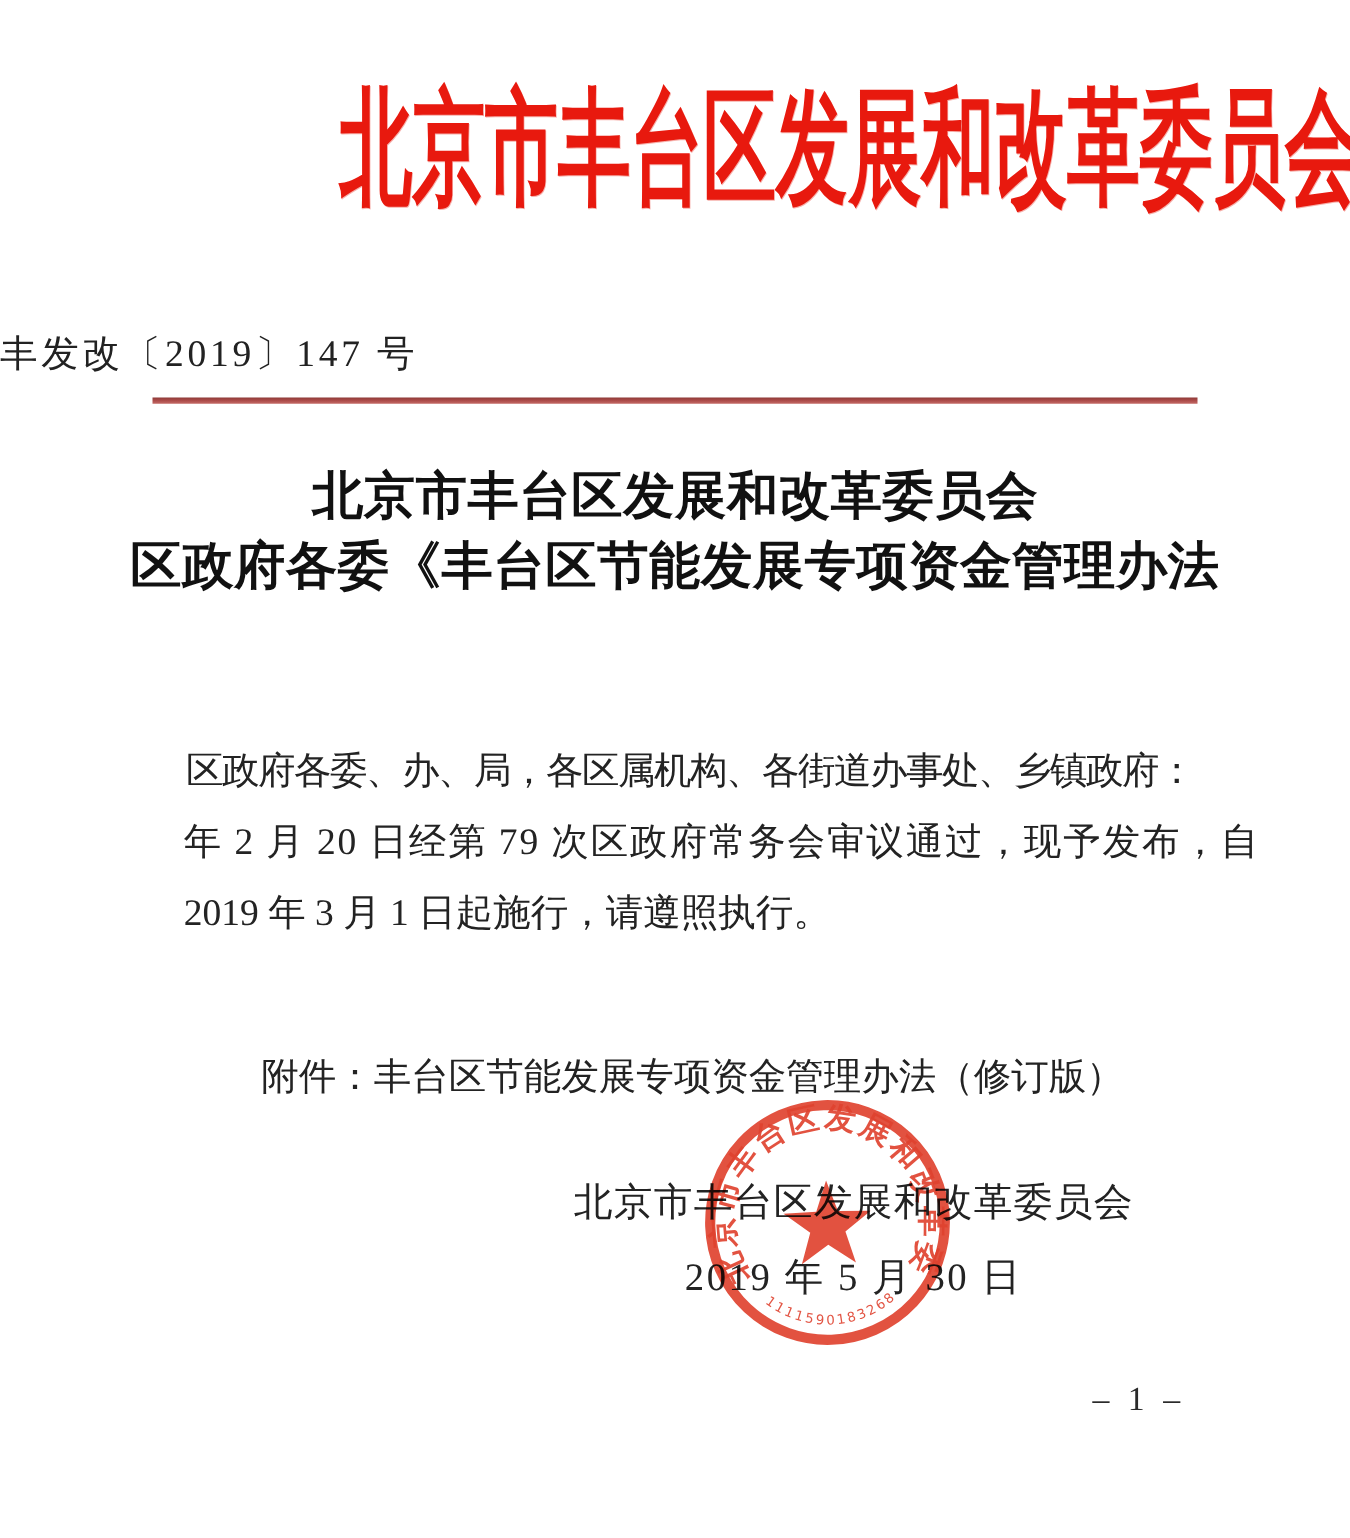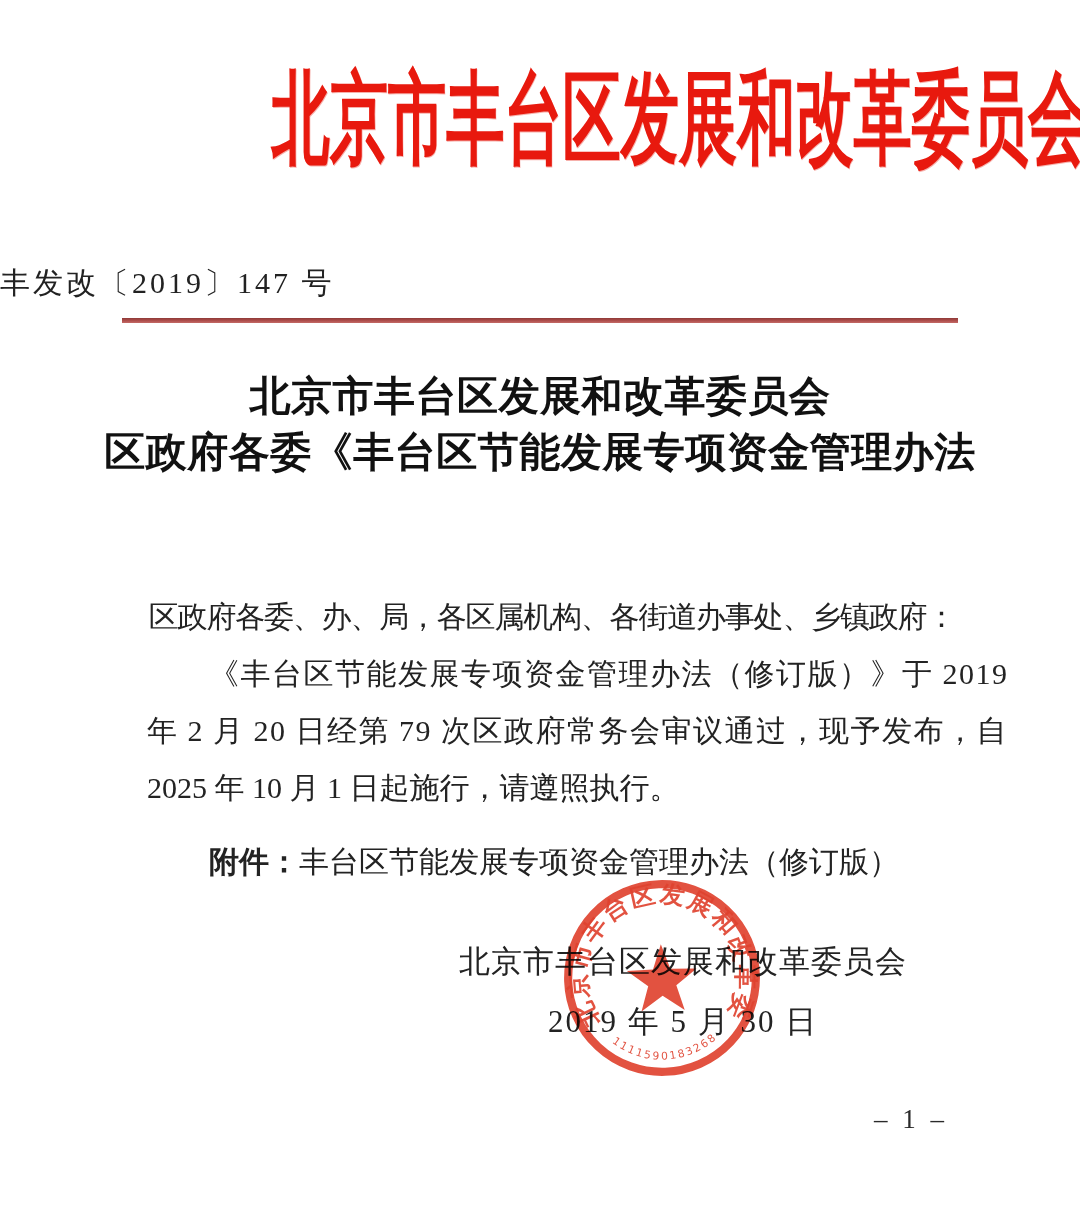--- a/index.html
+++ b/index.html
@@ -80,21 +80,21 @@
   .indent{padding-left:62px;}
   .attachment-line{
     position:absolute;
     top:840px; left:147px;
     width:810px;
     font-size:30px;
     line-height:44px;
     white-space:nowrap;
     color:#232323;
   }
-  .attachment-line .indent-inline{padding-left:62px;display:inline-block;font-weight:bold;}
+  .attachment-line .indent-inline{padding-left:62px;display:inline-block;}
   
   .signature{
     position:absolute;
     top:942px; right:173px;
     text-align:center;
     font-size:31px;
     color:#232323;
     letter-spacing:1px;
   }
   .signature .sig-org{line-height:40px;white-space:nowrap;}
@@ -130,23 +130,22 @@
 
   <div class="red-rule"></div>
 
   <div class="doc-title">
     <div>北京市丰台区发展和改革委员会</div>
     <div>区政府各委《丰台区节能发展专项资金管理办法</div>
   </div>
 
   <div class="body-block">
     <div class="body-line tight">区政府各委、办、局，各区属机构、各街道办事处、乡镇政府：</div>
-    <div class="body-line indent spread">《丰台区节能发展专项资金管理办法（修订版）》于 2019</div>
     <div class="body-line spread">年 2 月 20 日经第 79 次区政府常务会审议通过，现予发布，自</div>
-    <div class="body-line">2025 年 10 月 1 日起施行，请遵照执行。</div>
+    <div class="body-line">2019 年 3 月 1 日起施行，请遵照执行。</div>
   </div>
 
   <div class="attachment-line">
     <span class="indent-inline">附件：</span><span>丰台区节能发展专项资金管理办法（修订版）</span>
   </div>
 
   <div class="signature">
     <div class="sig-org">北京市丰台区发展和改革委员会</div>
     <div class="sig-date">2019 年 5 月 30 日</div>
   </div>

